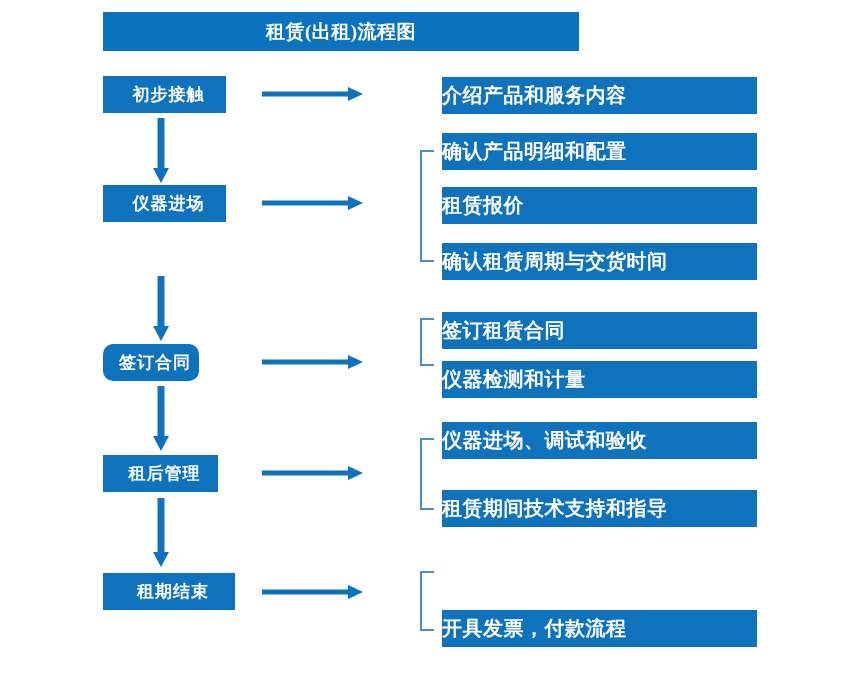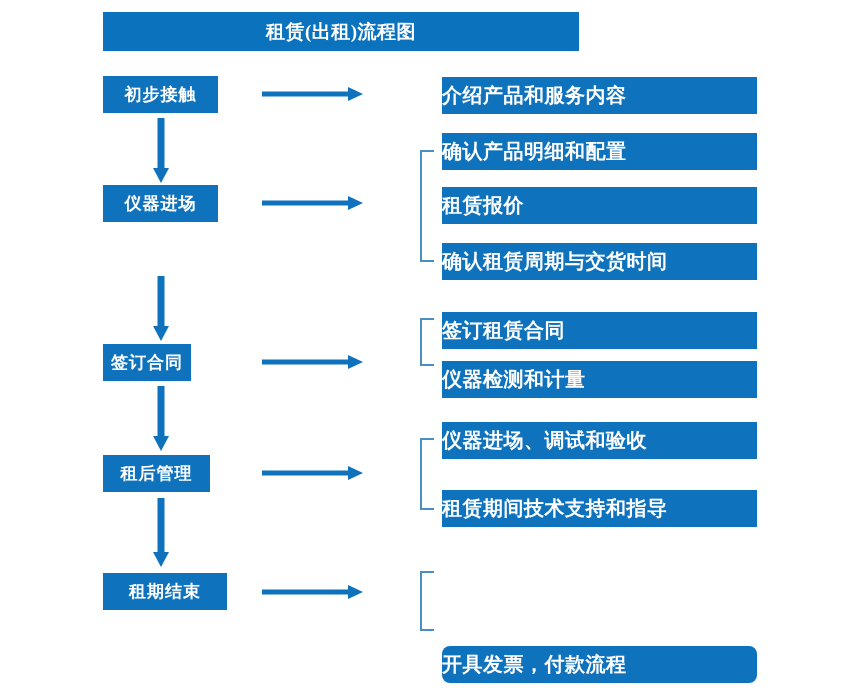--- a/index.html
+++ b/index.html
@@ -36,20 +36,21 @@
   .stage-box {
     position: absolute;
     background: #0f72bd;
     color: #ffffff;
     font-size: 17px;
     font-weight: bold;
     display: flex;
     align-items: center;
     justify-content: center;
     letter-spacing: 1px;
+    padding-left: 8px;
   }
   .detail-box {
     position: absolute;
     left: 442px;
     width: 315px;
     height: 37px;
     background: #0f72bd;
     color: #ffffff;
     font-size: 20px;
     font-weight: bold;
@@ -80,21 +81,21 @@
 <body>
 
 <div id="canvas">
 
   <div class="title-banner">租赁(出租)流程图</div>
 
   <div class="stage-box" style="left:103px; top:76px; width:115px; height:37px;">初步接触</div>
 
   <div class="stage-box" style="left:103px; top:185px; width:115px; height:37px;">仪器进场</div>
 
-  <div class="stage-box" style="left:103px; top:344px; width:88px; height:37px;">签订合同</div>
+  <div class="stage-box" style="left:103px; top:344px; width:88px; height:37px;border-radius:10px;">签订合同</div>
 
   <div class="stage-box" style="left:103px; top:455px; width:107px; height:37px;">租后管理</div>
 
   <div class="stage-box" style="left:103px; top:573px; width:124px; height:37px;">租期结束</div>
 
   <div class="v-arrow" style="left:152px; top:118px; height:66px;">
     <svg width="18" height="66" viewBox="0 0 18 66">
       <line x1="9" y1="0" x2="9" y2="52" stroke="#0f72bd" stroke-width="7"></line>
       <polygon points="9,65 1,50 17,50" fill="#0f72bd"></polygon>
     </svg>
@@ -190,15 +191,15 @@
 
   <div class="detail-box" style="top:312px;">签订租赁合同</div>
 
   <div class="detail-box" style="top:422px;">仪器进场、调试和验收</div>
 
   <div class="detail-box" style="top:361px;">仪器检测和计量</div>
 
   <div class="detail-box" style="top:490px;">租赁期间技术支持和指导</div>
 
 
-  <div class="detail-box" style="top:646px;border-radius:8px;">开具发票，付款流程</div>
+  <div class="detail-box" style="top:610px;">开具发票，付款流程</div>
 
 </div>
 
 </body></html>

